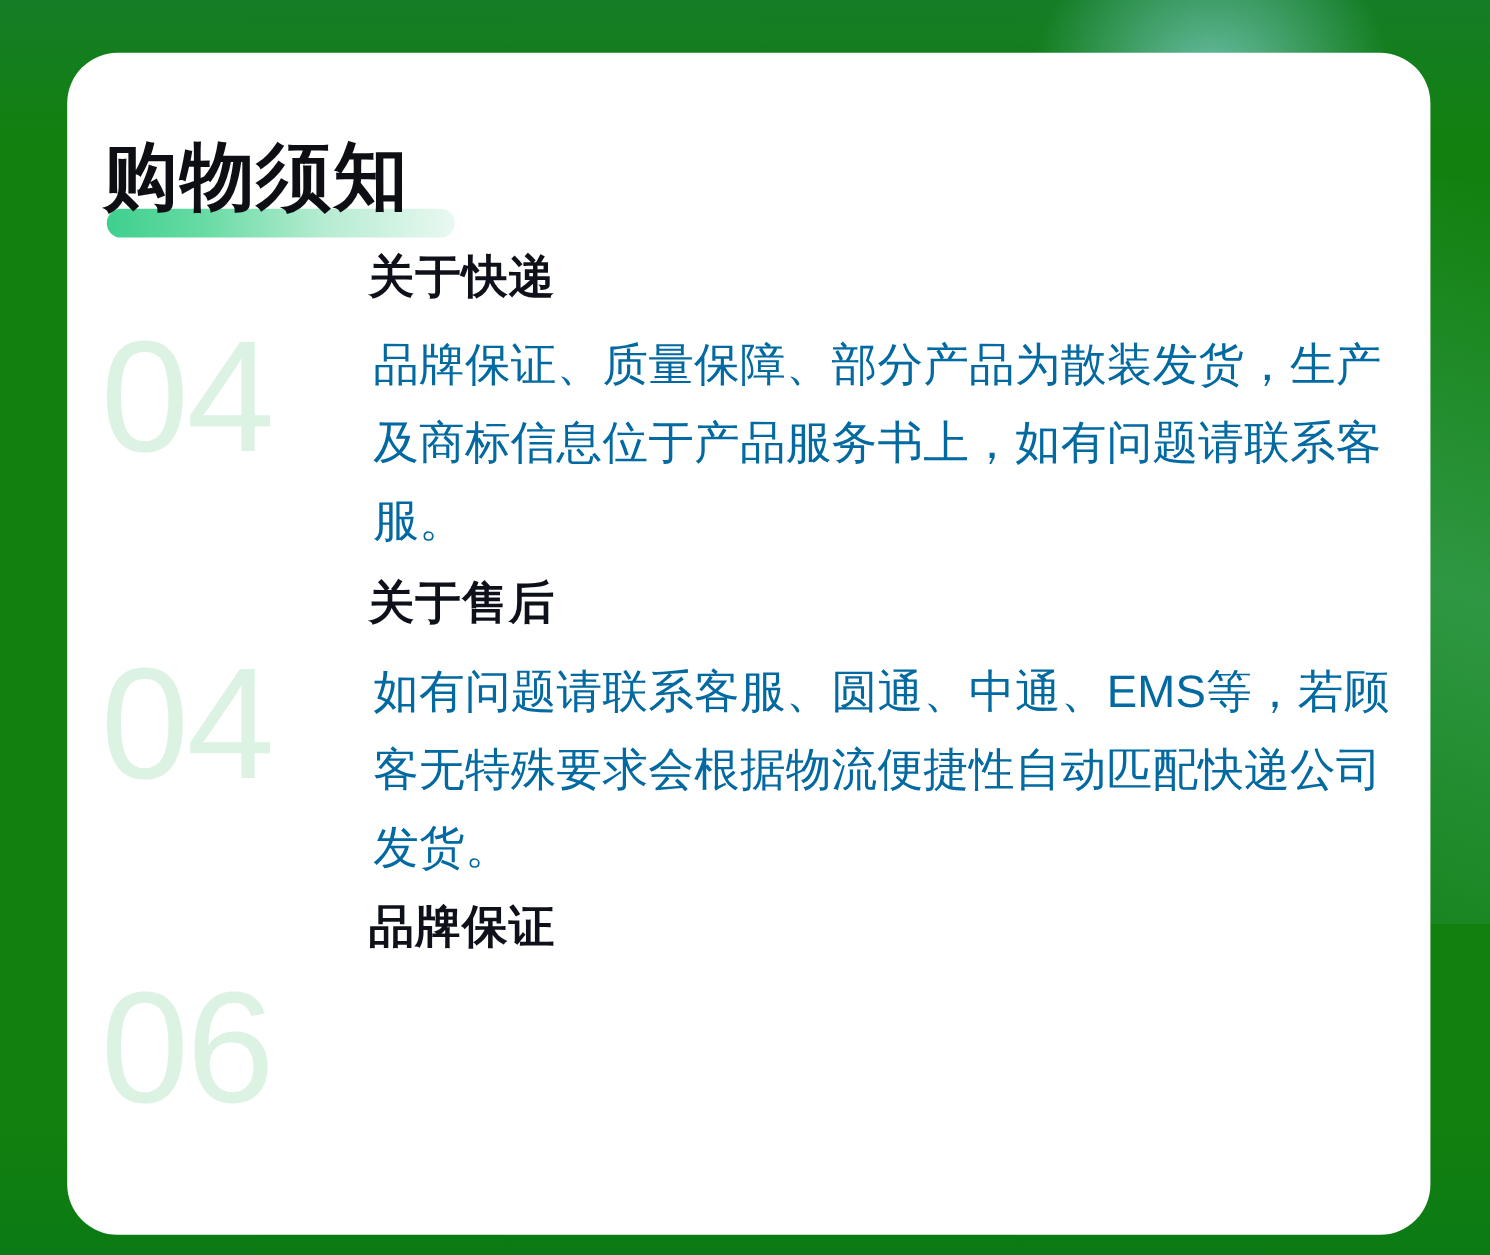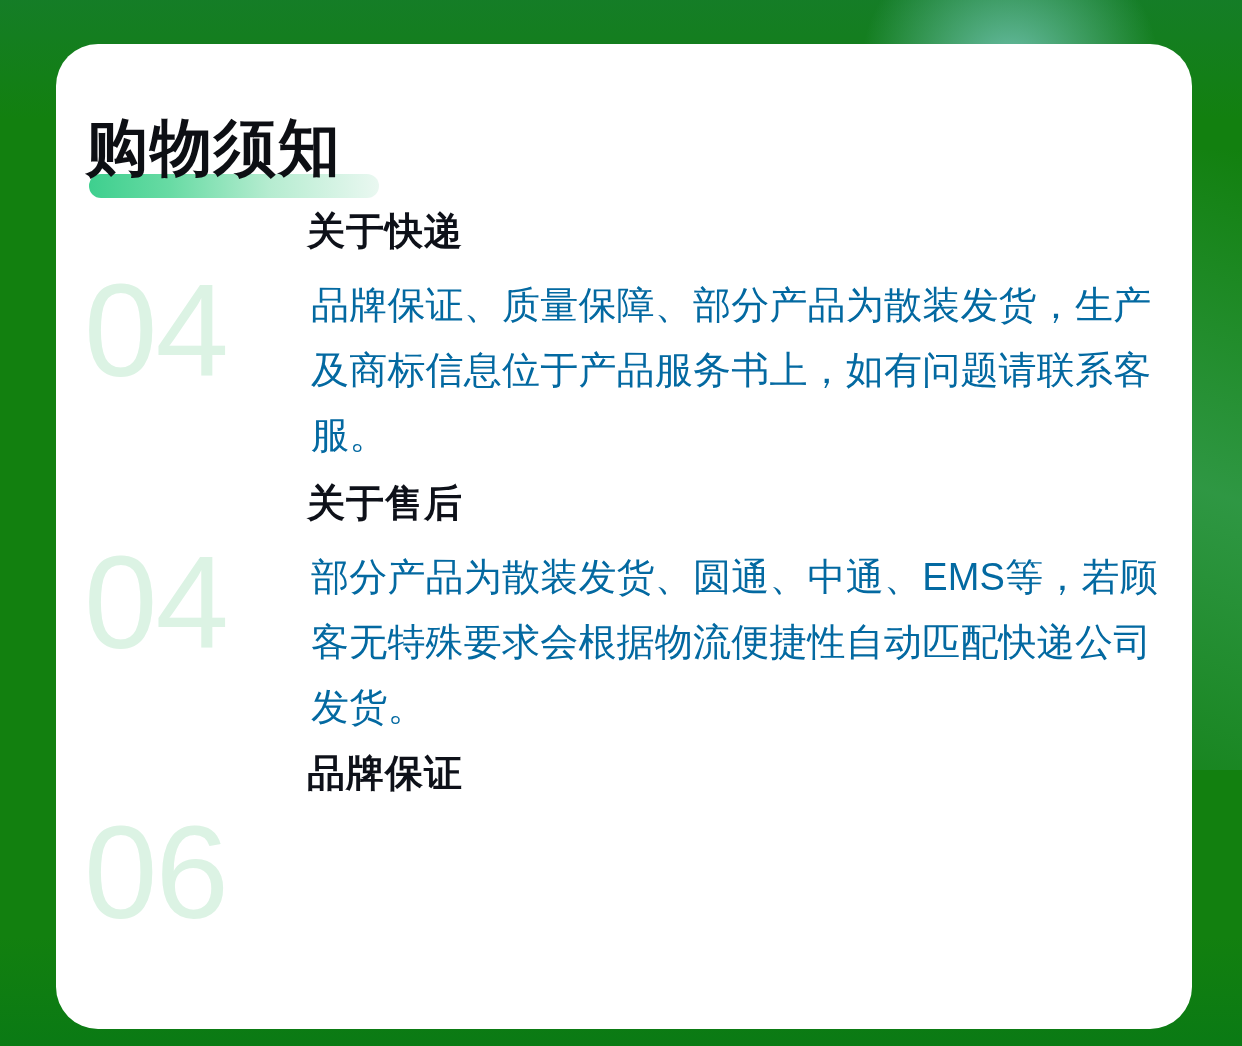--- a/index.html
+++ b/index.html
@@ -154,21 +154,21 @@
       <div class="section-body">
         <h2 class="section-heading">关于快递</h2>
         <p class="section-text">品牌保证、质量保障、部分产品为散装发货，生产及商标信息位于产品服务书上，如有问题请联系客服。</p>
       </div>
     </div>
 
     <div class="section" id="section-1">
       <div class="section-number">04</div>
       <div class="section-body">
         <h2 class="section-heading">关于售后</h2>
-        <p class="section-text">部分产品为散装发货、圆通、中通、EMS等，若顾客无特殊要求会根据物流便捷性自动匹配快递公司发货。</p>
+        <p class="section-text">如有问题请联系客服、圆通、中通、EMS等，若顾客无特殊要求会根据物流便捷性自动匹配快递公司发货。</p>
       </div>
     </div>
 
     <div class="section" id="section-2">
       <div class="section-number">06</div>
       <div class="section-body">
         <h2 class="section-heading">品牌保证</h2>
       </div>
     </div>
 

